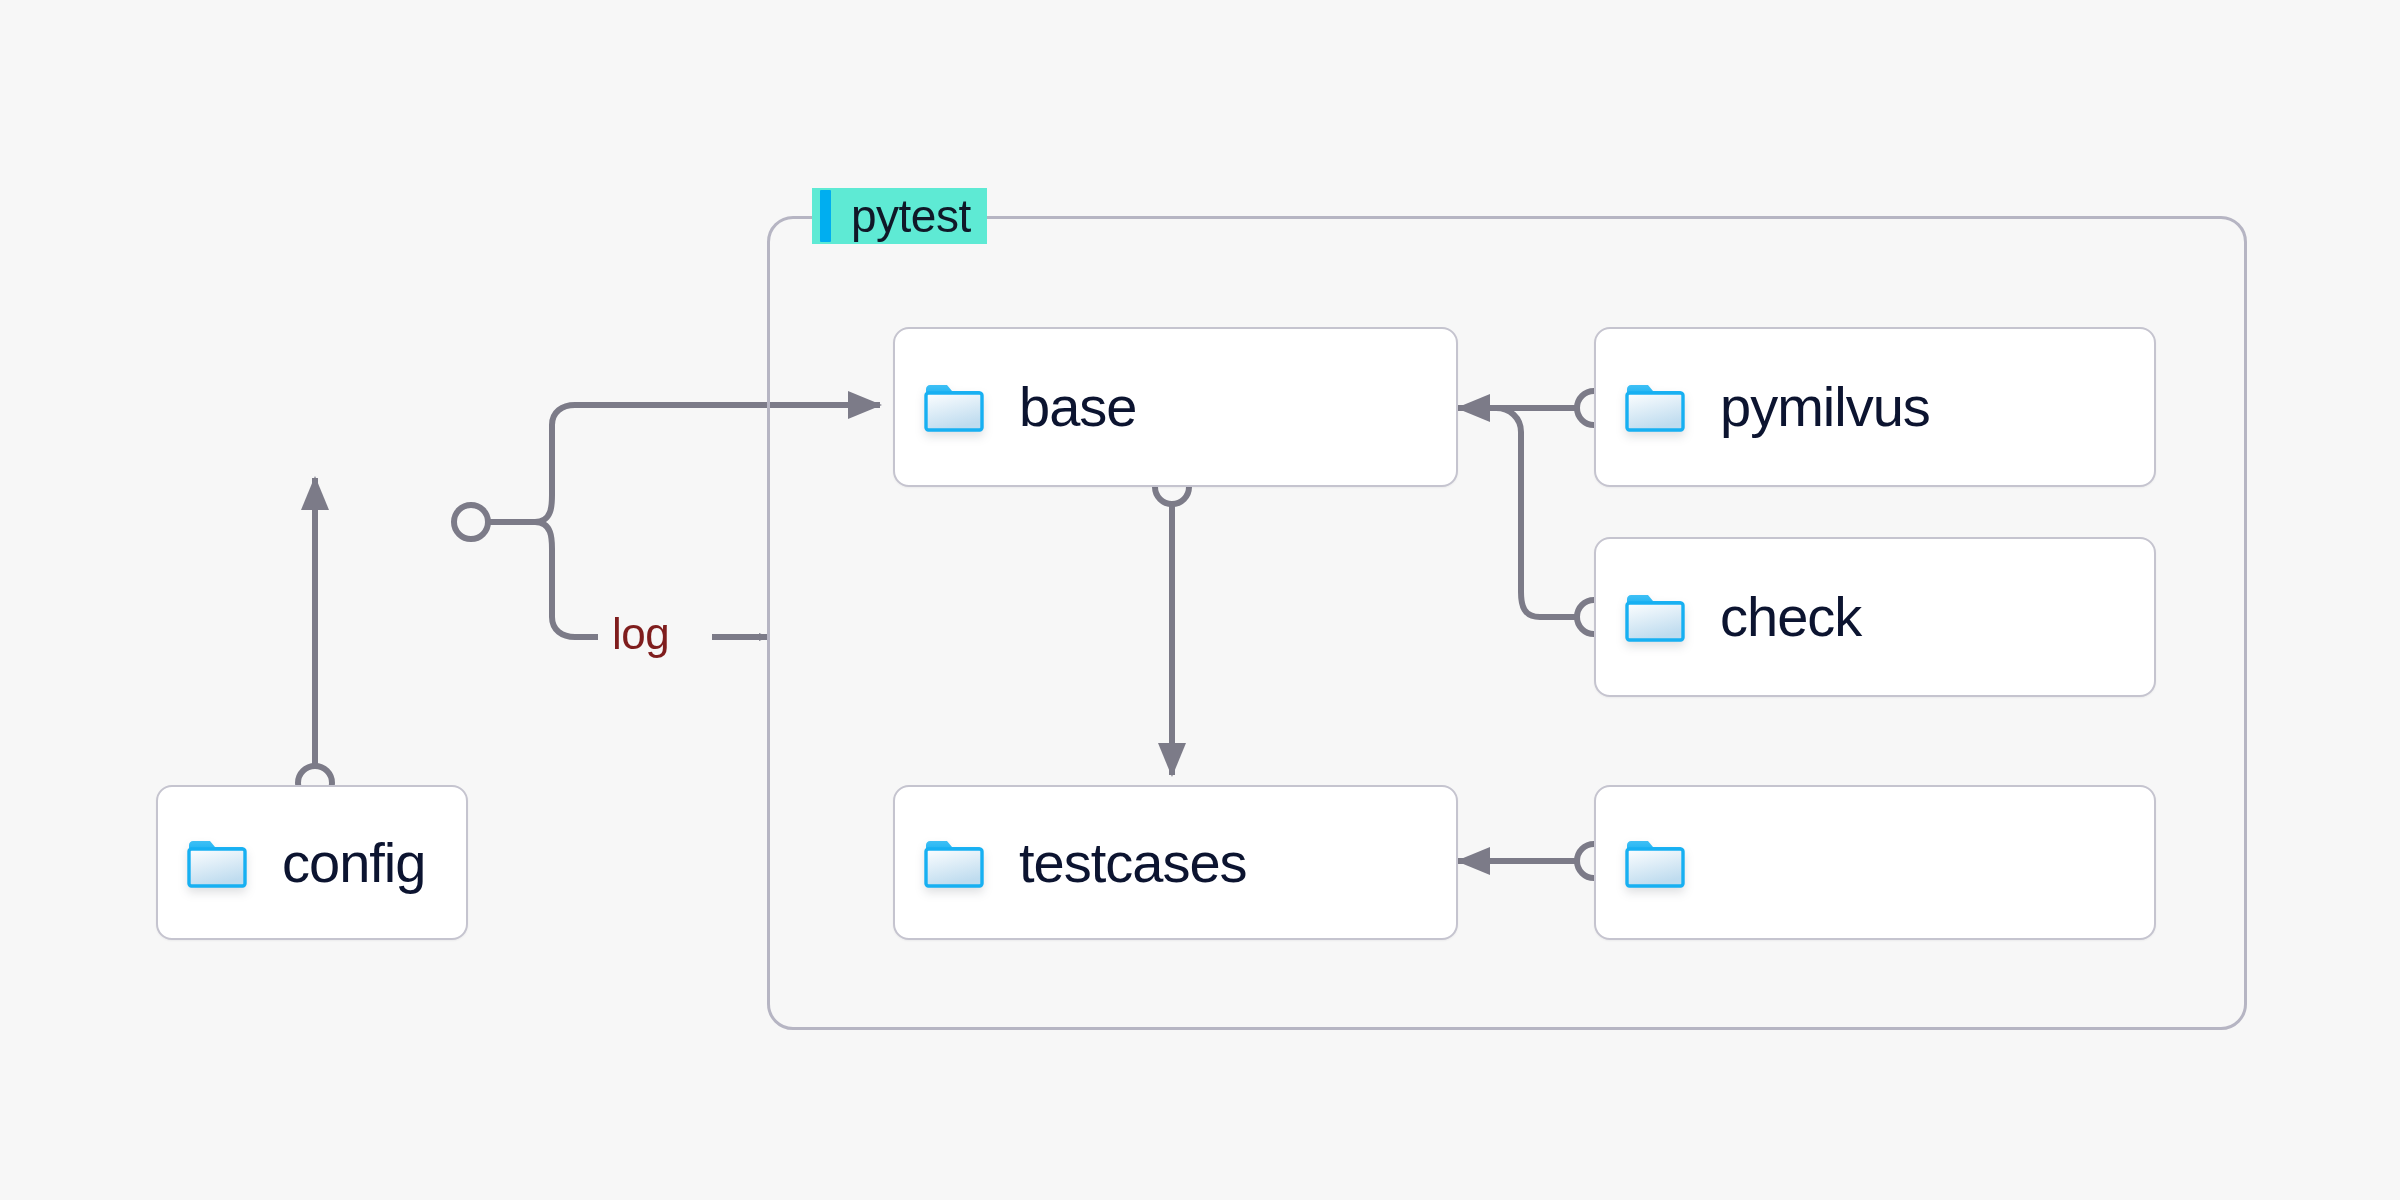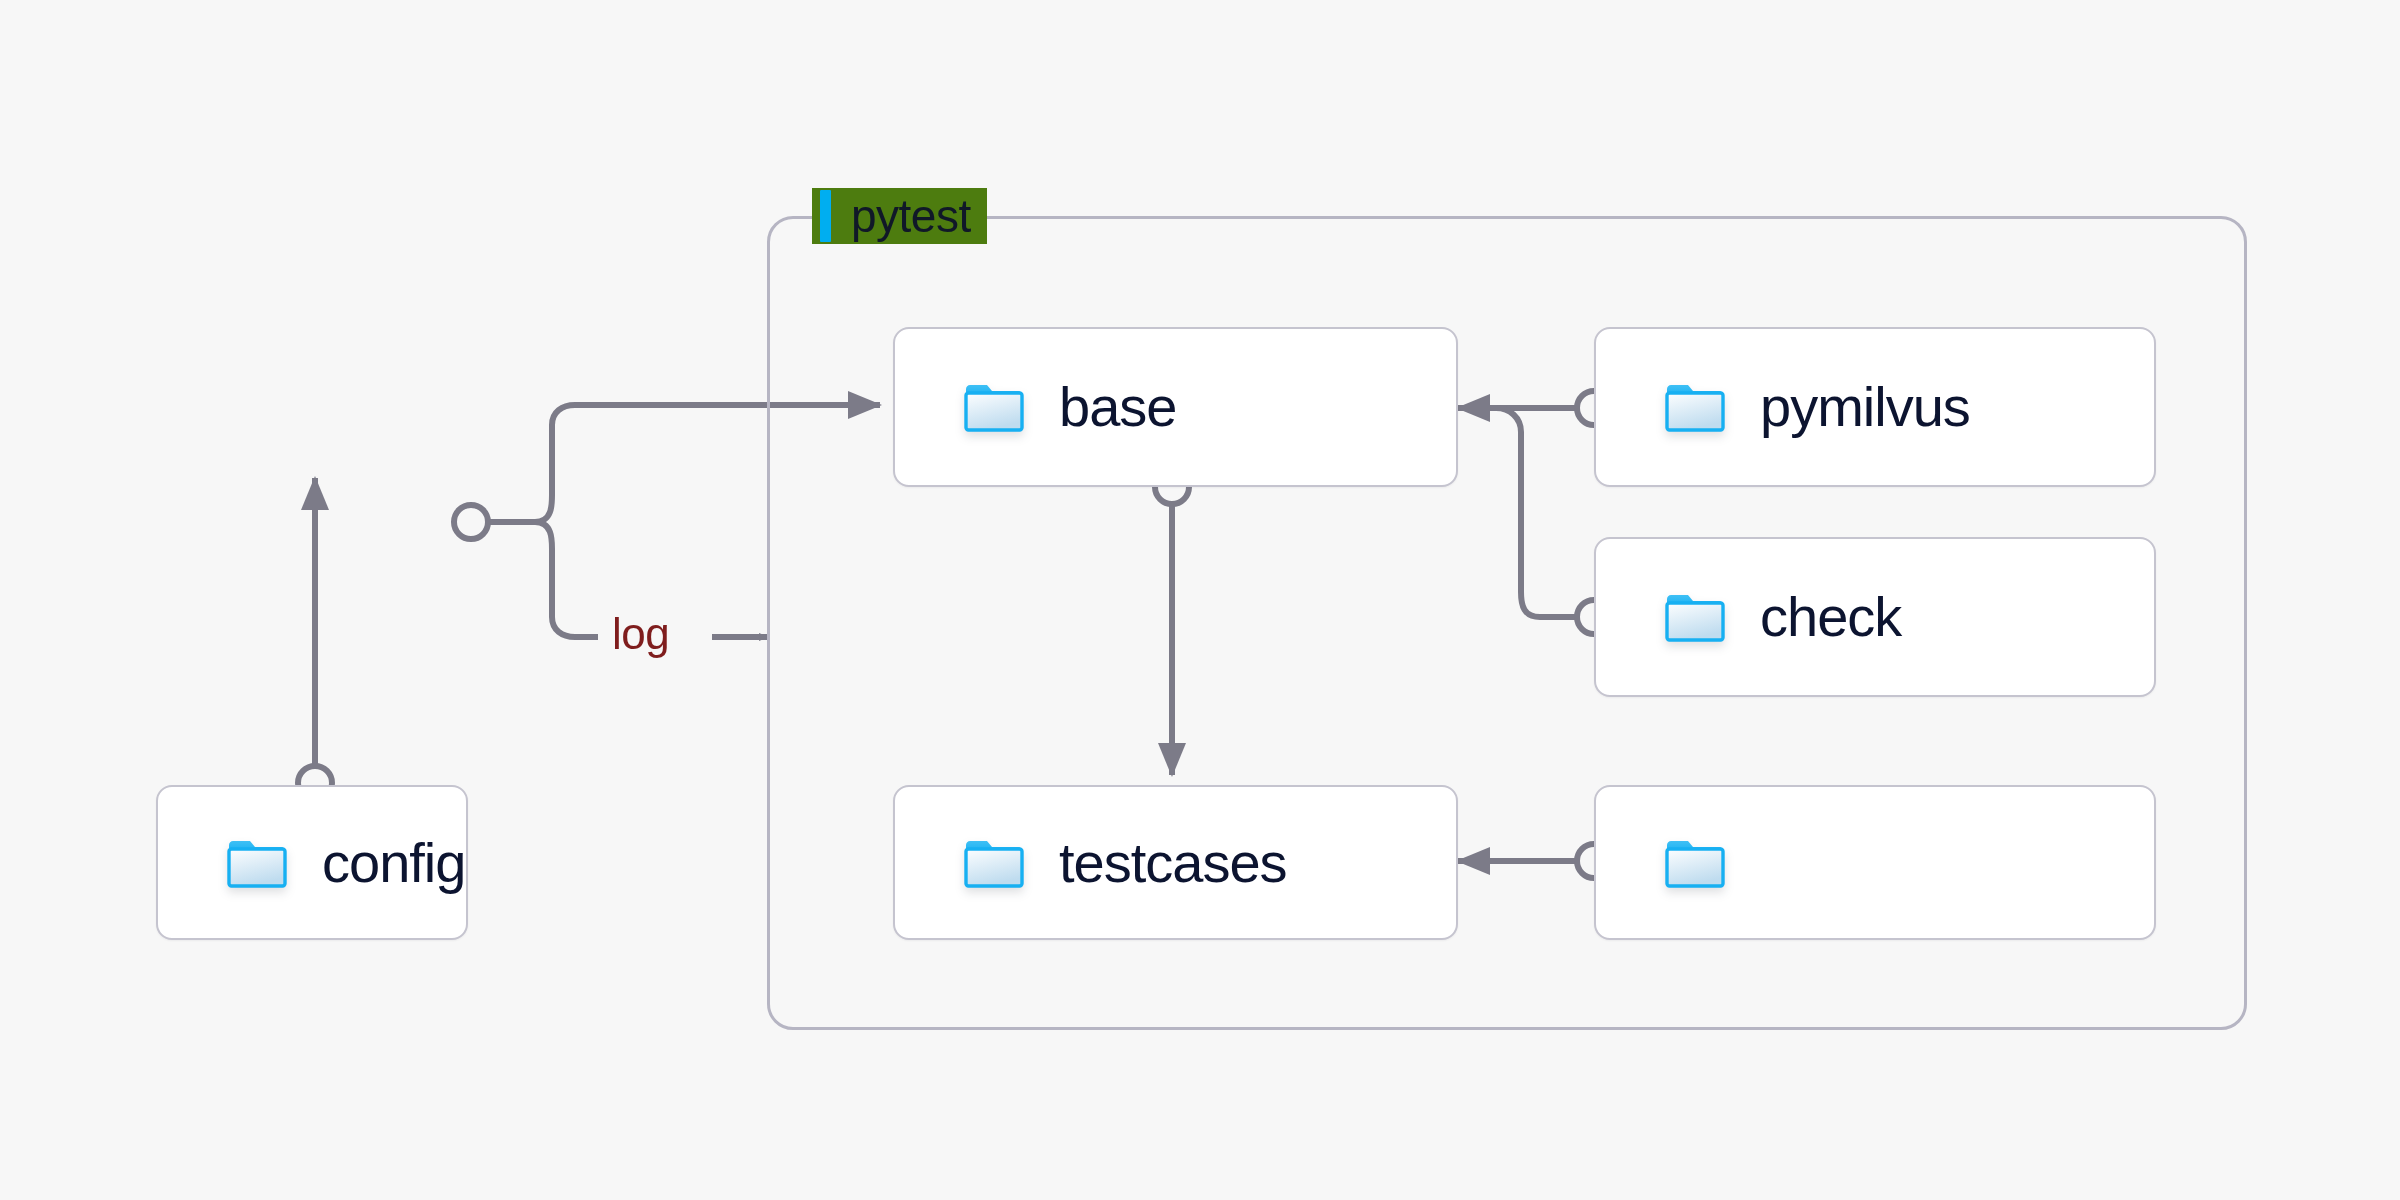--- a/index.html
+++ b/index.html
@@ -32,21 +32,21 @@
     box-sizing: border-box;
     border: 3px solid #b6b5c3;
     border-radius: 26px;
     background: transparent;
   }
   .group-label-wrap {
     position: absolute;
     display: flex;
     align-items: center;
     gap: 20px;
-    background: #4d7c0f;
+    background: #5eead4;
     padding: 0 16px 0 8px;
     height: 56px;
   }
   .group-accent-bar {
     width: 11px;
     height: 52px;
     background: #00aef0;
     border-radius: 1px;
   }
   .group-label-text {
@@ -58,21 +58,21 @@
 
   
   .node {
     position: absolute;
     box-sizing: border-box;
     background: #ffffff;
     border: 2px solid #c5c4cf;
     border-radius: 16px;
     display: flex;
     align-items: center;
-    padding-left: 68px;
+    padding-left: 28px;
     gap: 34px;
     box-shadow: 0 1px 2px rgba(16,24,40,0.05);
   }
   .node-label {
     font-size: 56px;
     color: #0c1430;
     letter-spacing: -1px;
     white-space: nowrap;
     line-height: 1;
   }

